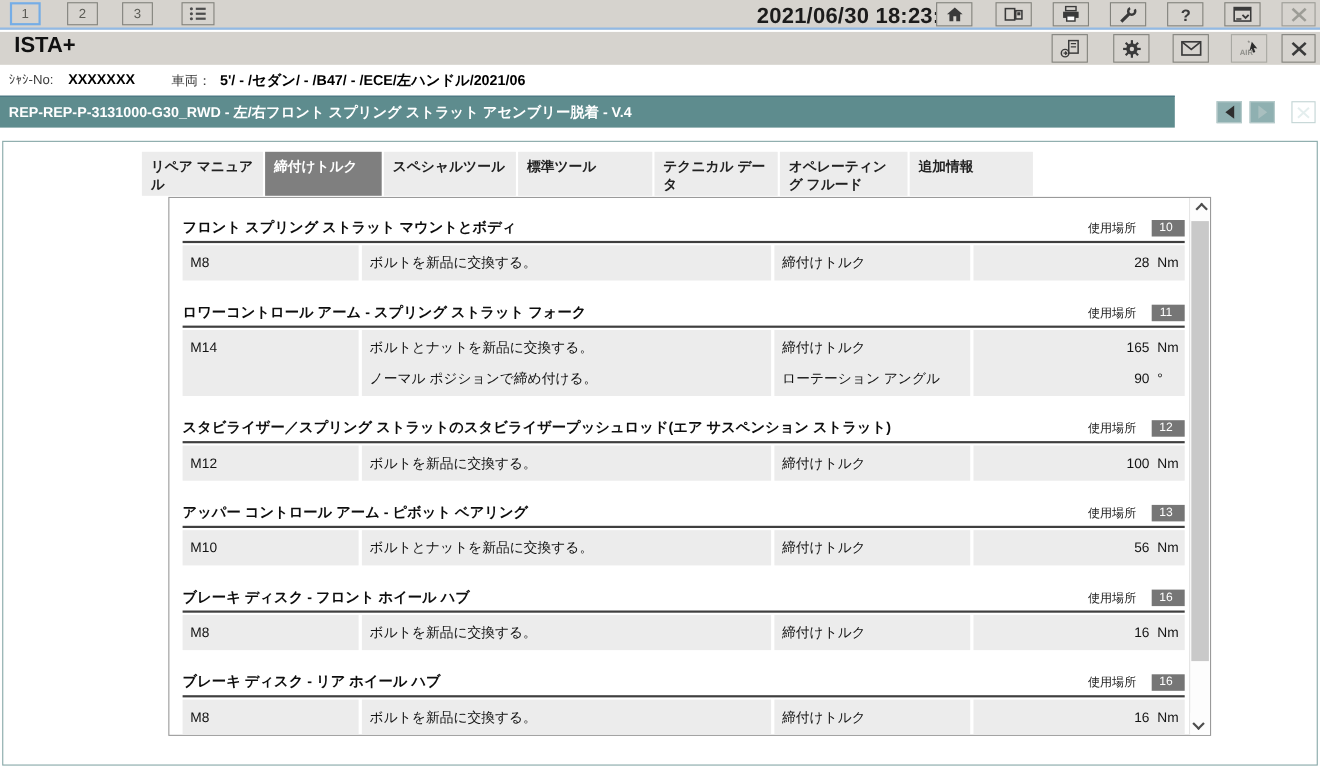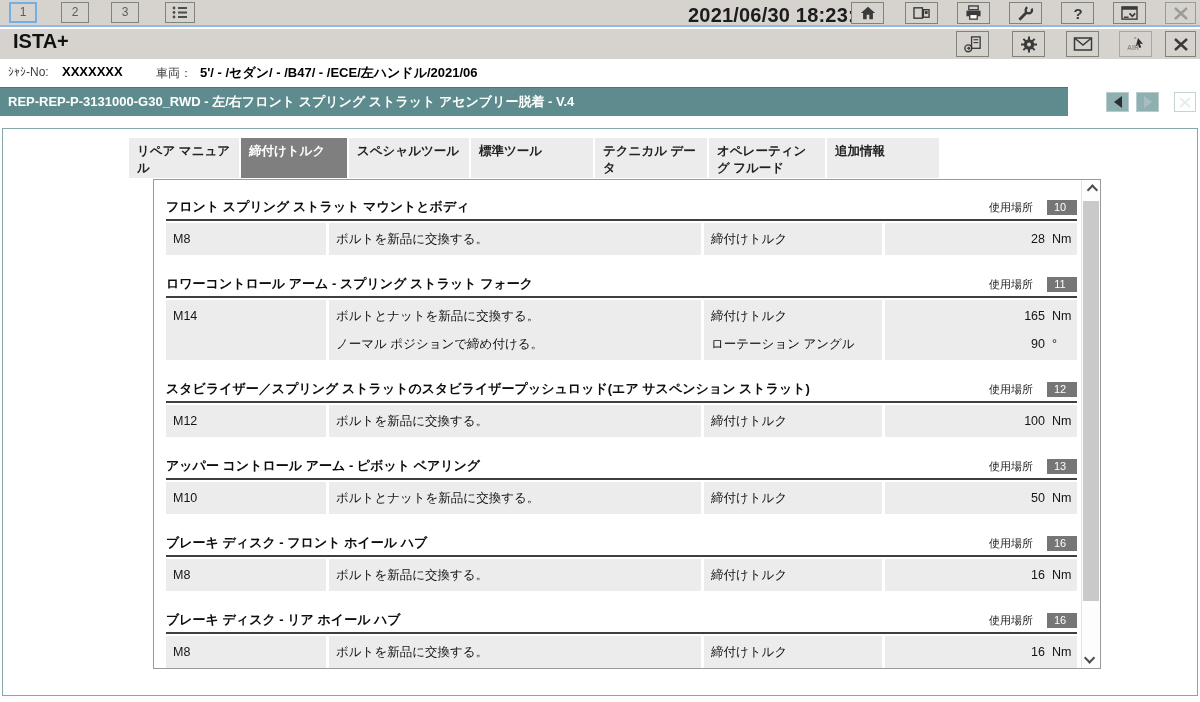--- a/index.html
+++ b/index.html
@@ -361,21 +361,21 @@
               <div class="line">M10</div>
             </div>
           <div class="c c2">
               <div class="line">ボルトとナットを新品に交換する。</div>
             </div>
           <div class="c c3">
               <div class="line">締付けトルク</div>
             </div>
           <div class="c c4">
               <div class="line">
-                <span class="valnum">50</span>
+                <span class="valnum">56</span>
                 <span class="valunit">Nm</span>
               </div>
             </div>
         </div>
       </div>
 
       <div class="sec">
         <div class="sec-head">
           <div class="sec-title">ブレーキ ディスク - フロント ホイール ハブ</div>
           <div class="usage">使用場所</div>

